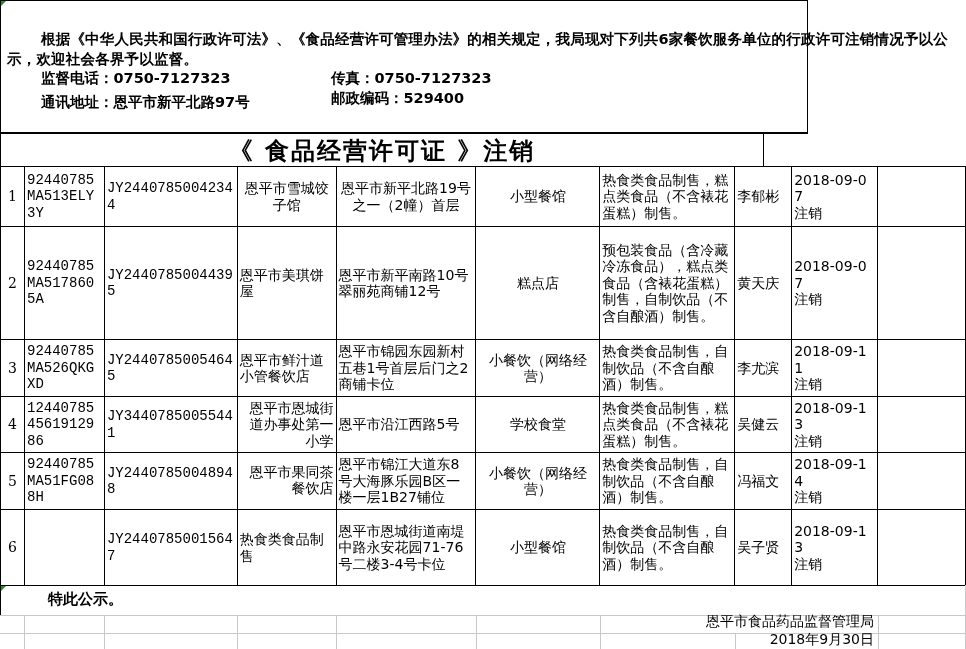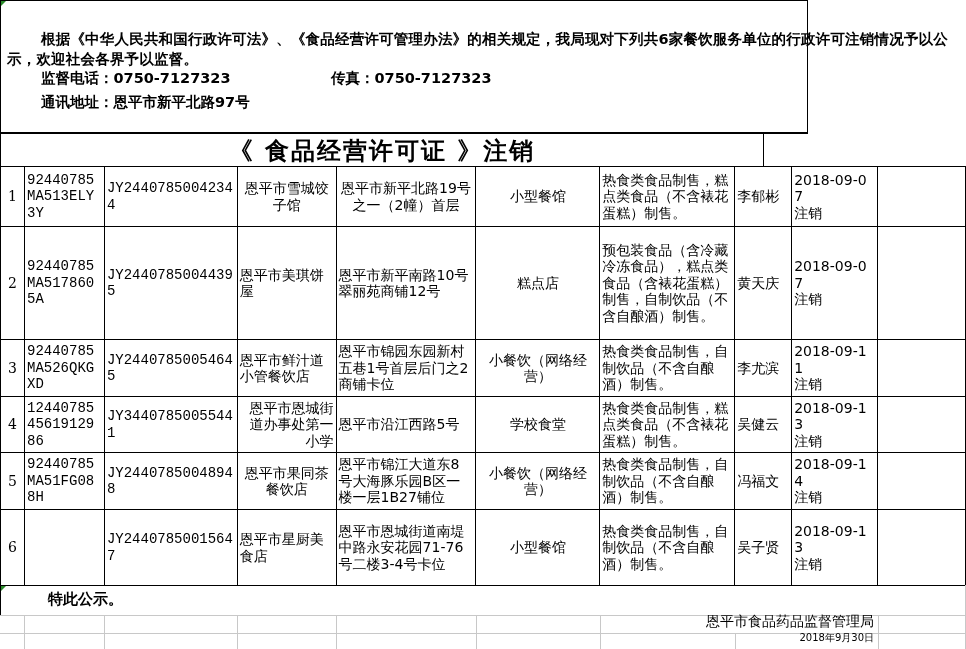--- a/index.html
+++ b/index.html
@@ -21,31 +21,32 @@
   td.c-credit, td.c-lic { font-family:"Liberation Mono","DejaVu Sans Mono",monospace; font-size:13.5px; letter-spacing:0px; }
   td.c-lic { font-size:13.5px; }
   td.center { text-align:center; }
   td.c-name { }
   
   .notice { left:48px; top:590px; font-size:15px; font-weight:bold; }
   .hline { position:absolute; left:0; height:1px; background:#c8c8c8; width:966px; }
   .vline { position:absolute; width:1px; background:#c8c8c8; }
   .footer-outline { position:absolute; left:0; top:585px; width:966px; height:30px; border-left:1px solid #000; border-right:1px solid #000; box-sizing:border-box; }
   .agency { position:absolute; right:92px; top:613px; font-size:14px; }
-  .date { position:absolute; right:92px; top:631px; font-size:10px; }
+  .date { position:absolute; right:92px; top:631px; font-size:14px; }
 </style>
 </head>
 <body>
 
 <div class="abs intro">
   <div class="corner-mark" style="left:0;top:0;"></div>
   <div class="p1">根据《中华人民共和国行政许可法》、《食品经营许可管理办法》的相关规定，我局现对下列共6家餐饮服务单位的行政许可注销情况予以公示，欢迎社会各界予以监督。</div>
   <div class="row" style="left:40px;top:68px;">监督电话：0750-7127323</div>
   <div class="row" style="left:330px;top:68px;">传真：0750-7127323</div>
   <div class="row" style="left:40px;top:92px;">通讯地址：恩平市新平北路97号</div>
+  <div class="row" style="left:330px;top:88px;">邮政编码：529400</div>
 </div>
 
 <div class="abs title">《 食品经营许可证 》注销</div>
 
 <table class="grid">
   <colgroup>
     <col style="width:24px">
       <col style="width:80px">
       <col style="width:133px">
       <col style="width:99px">
@@ -114,36 +115,36 @@
         <td>
           <div>2018-09-13</div>
           <div>注销</div>
         </td>
         <td></td>
       </tr>
       <tr style="height: 57px;">
         <td class="c-num">5</td>
         <td class="c-credit">92440785MA51FG088H</td>
         <td class="c-lic">JY24407850048948</td>
-        <td class="c-name center" style="text-align: center;">恩平市果同茶餐饮店</td>
+        <td class="c-name center" style="text-align: right; font-family: Liberation Serif, serif;">恩平市果同茶餐饮店</td>
         <td class="c-addr center" style="text-align: left;">恩平市锦江大道东8号大海豚乐园B区一楼一层1B27铺位</td>
         <td class="center">小餐饮（网络经营）</td>
         <td>热食类食品制售，自制饮品（不含自酿酒）制售。</td>
         <td>冯福文</td>
         <td>
           <div>2018-09-14</div>
           <div>注销</div>
         </td>
         <td></td>
       </tr>
       <tr style="height: 76px;">
         <td class="c-num">6</td>
         <td class="c-credit"></td>
         <td class="c-lic">JY24407850015647</td>
-        <td class="c-name center" style="text-align: left;">恩平市星厨美食店</td>
+        <td class="c-name center" style="text-align: left;">热食类食品制售</td>
         <td class="c-addr center" style="text-align: left;">恩平市恩城街道南堤中路永安花园71-76号二楼3-4号卡位</td>
         <td class="center">小型餐馆</td>
         <td>热食类食品制售，自制饮品（不含自酿酒）制售。</td>
         <td>吴子贤</td>
         <td>
           <div>2018-09-13</div>
           <div>注销</div>
         </td>
         <td></td>
       </tr>

